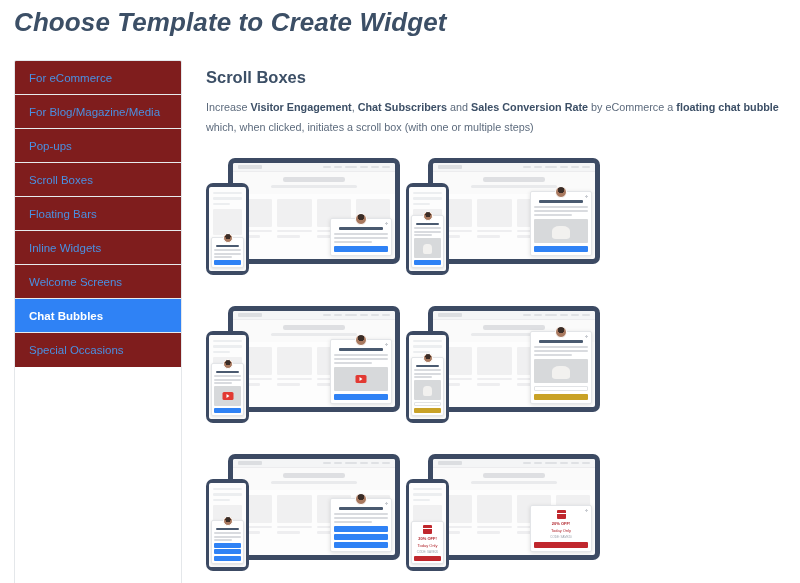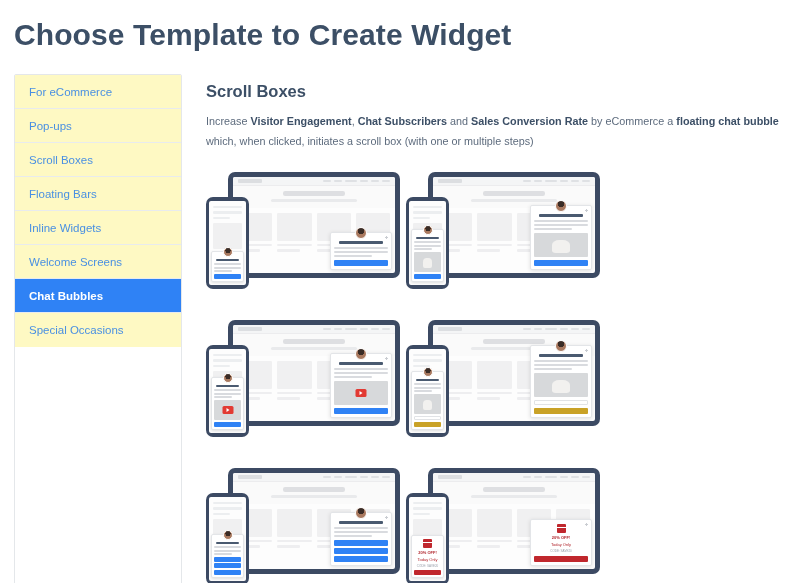--- a/index.html
+++ b/index.html
@@ -7,25 +7,26 @@
     margin: 0; padding: 0;
     width: 800px; height: 583px;
     background: #ffffff;
     font-family: "Liberation Sans", sans-serif;
     overflow: hidden;
   }
   .page { position: relative; width: 800px; height: 583px; background:#fff; }
 
   
   .page-title {
-    font-size: 30px;
+    font-size: 26px;
     font-weight: bold;
     color: #3c4f66;
     letter-spacing: .1px;
-    padding: 18px 0 0 14px;
+    padding: 7px 0 0 14px;
+    font-style: italic;
   }
 
   
   .body-wrap { display: flex; padding: 22px 0 0 14px; }
 
   
   .sidebar {
     width: 168px;
     flex: 0 0 168px;
     border: 1px solid #e4e7ea;
@@ -34,21 +35,21 @@
     overflow: hidden;
   }
   .side-item {
     height: 34px;
     display: flex;
     align-items: center;
     padding: 0 0 0 14px;
     font-size: 11.5px;
     color: #4a90e2;
     border-bottom: 1px solid #e8ebee;
-    background: #fef9c3;
+    background: #7f1d1d;
     cursor: pointer;
     white-space: nowrap;
   }
   .side-item:last-child { border-bottom: none; }
   .side-item.active { background: #2f82f5; color: #ffffff; font-weight: bold; }
 
   
   .main { flex: 1; padding: 0 8px 0 24px; min-width: 0; }
   .sec-title {
     font-size: 16.5px;
@@ -234,20 +235,21 @@
 <body>
 
 <div class="page">
 
   <div class="page-title">Choose Template to Create Widget</div>
 
   <div class="body-wrap">
 
     <div class="sidebar" id="sidebar">
         <div class="side-item">For eCommerce</div>
+        <div class="side-item">For Blog/Magazine/Media</div>
         <div class="side-item">Pop-ups</div>
         <div class="side-item">Scroll Boxes</div>
         <div class="side-item">Floating Bars</div>
         <div class="side-item">Inline Widgets</div>
         <div class="side-item">Welcome Screens</div>
         <div class="side-item active">Chat Bubbles</div>
         <div class="side-item">Special Occasions</div>
       </div>
 
     <div class="main">

